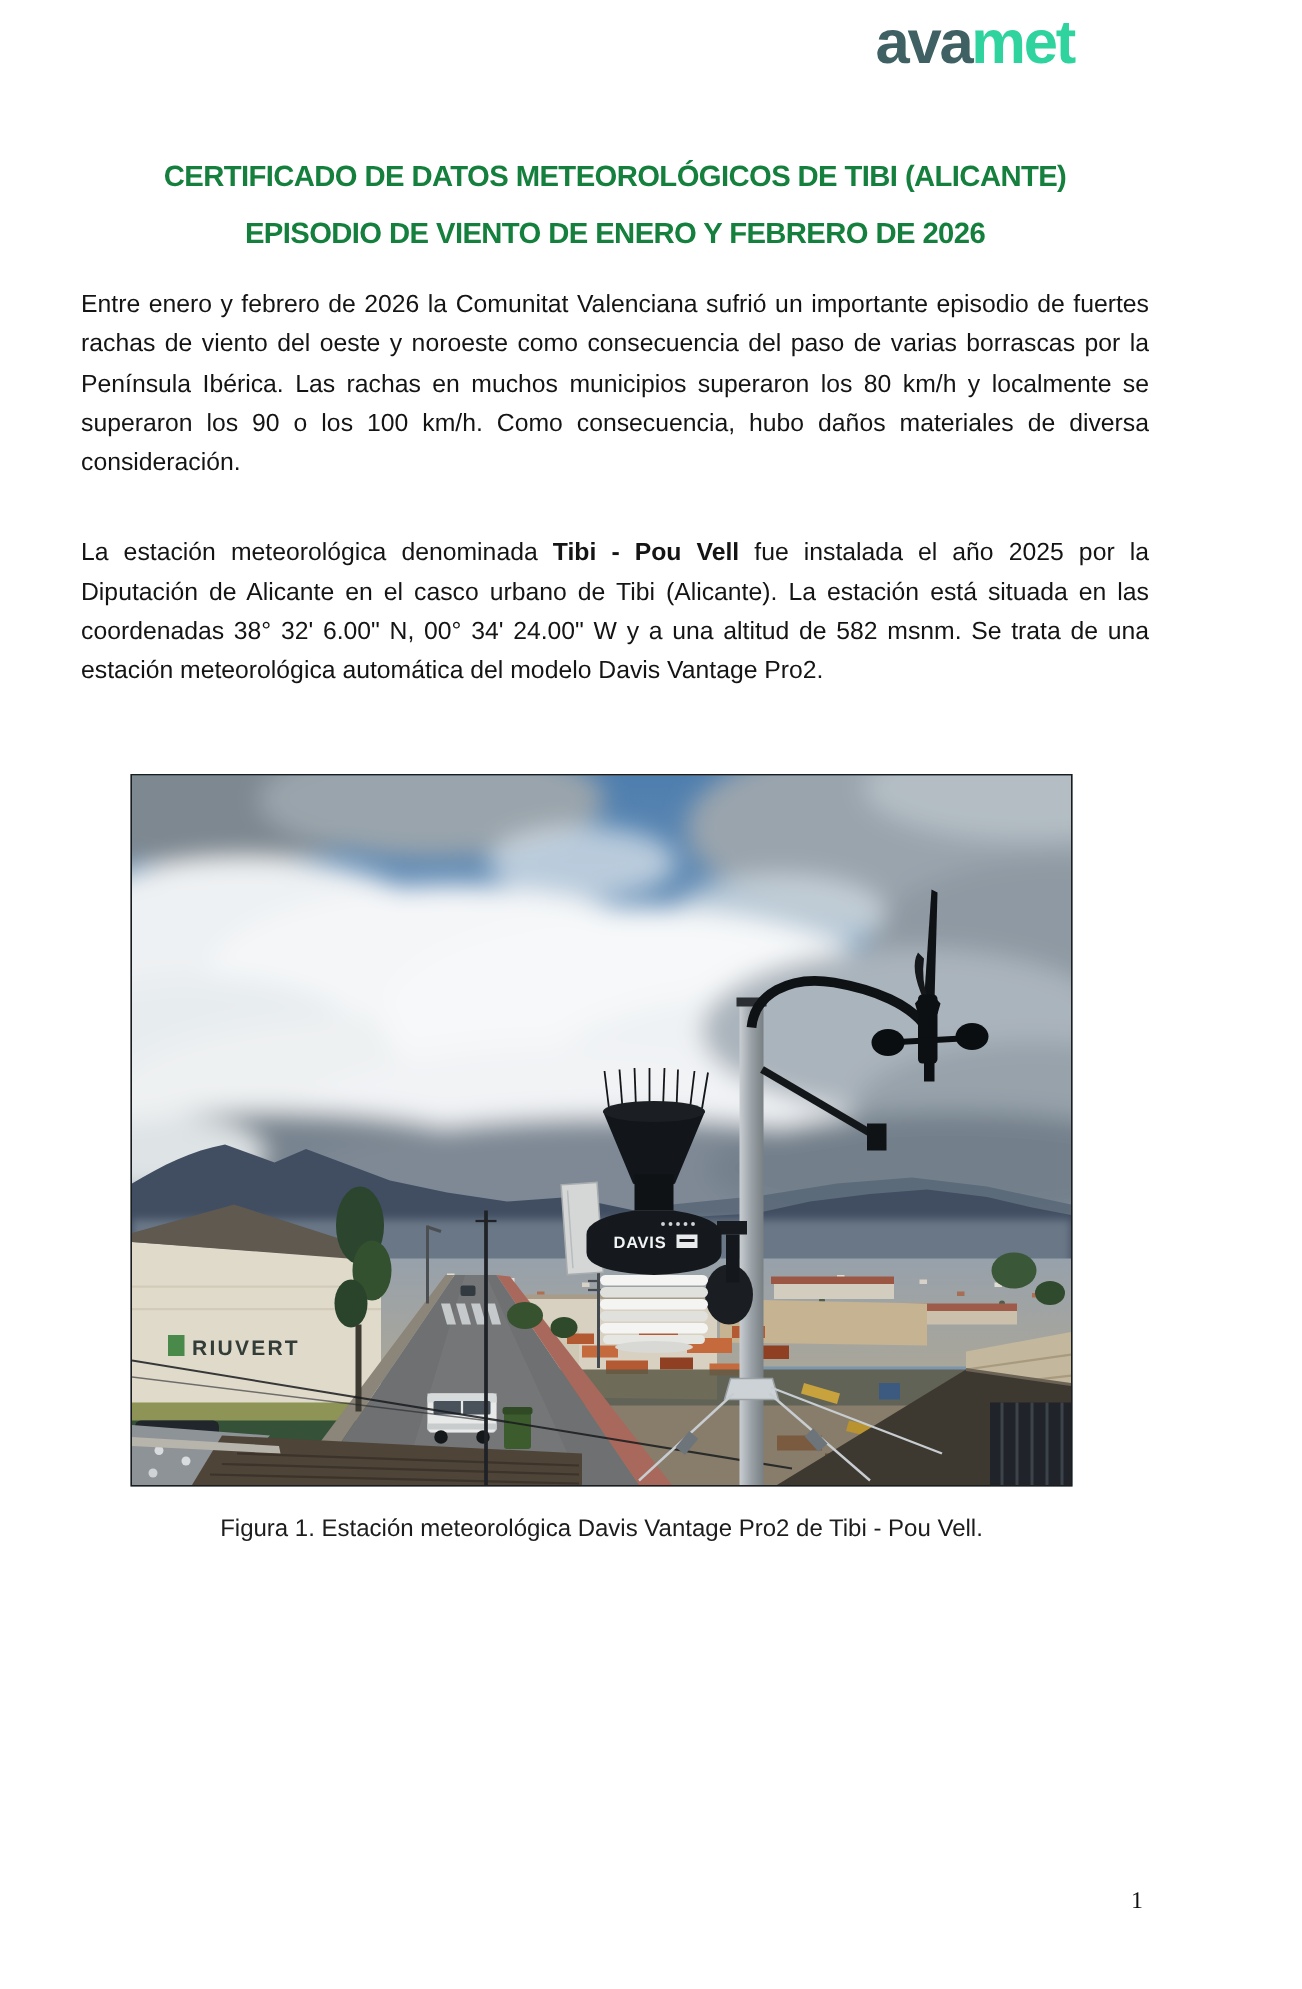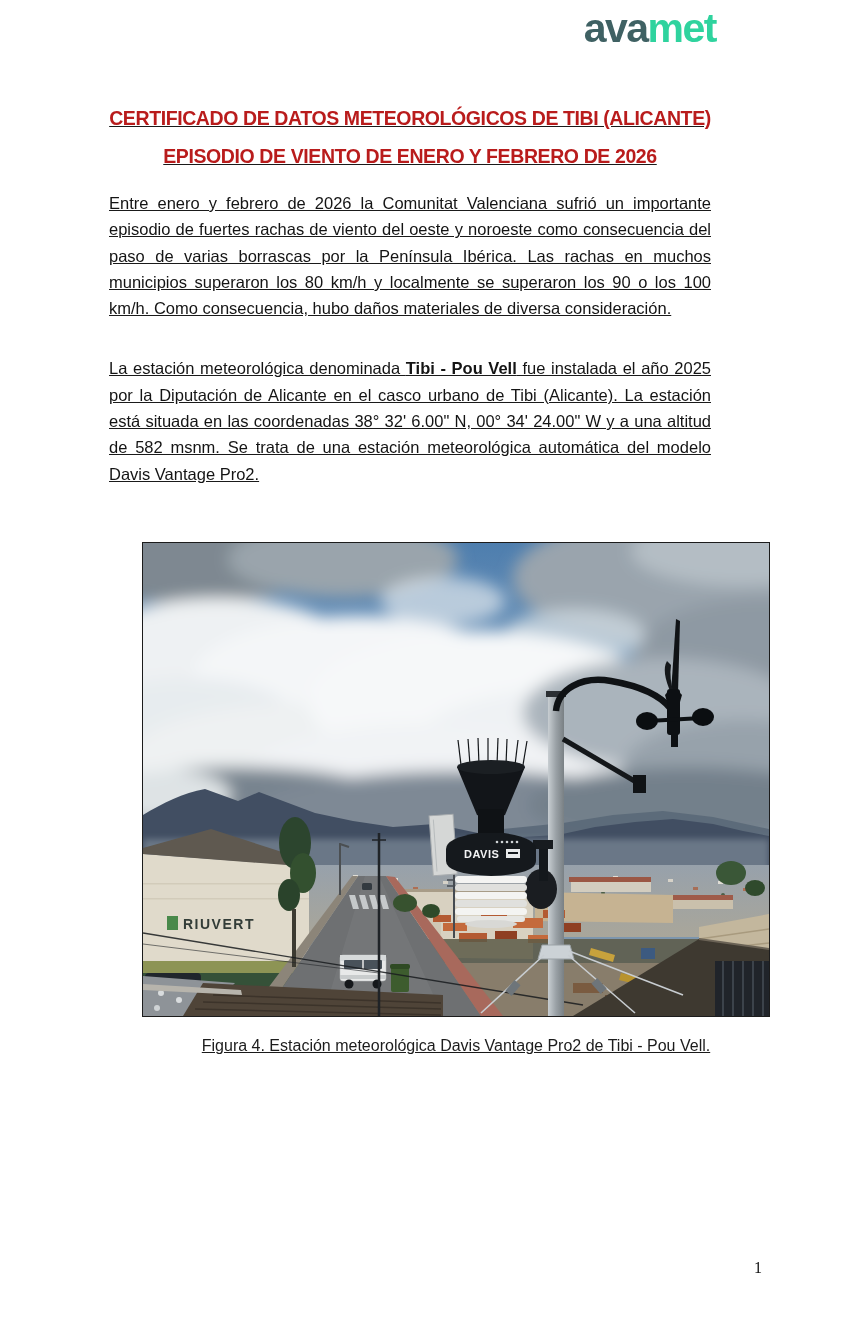--- a/index.html
+++ b/index.html
@@ -3,47 +3,46 @@
 <meta charset="utf-8">
 <style>
   html,body{margin:0;padding:0;background:#ffffff;}
   .page{
     position:relative;
     width:820px;height:1326px;
     background:#ffffff;
     font-family:"Liberation Sans",sans-serif;
     color:#1a1a1a;
     overflow:hidden;
-    text-decoration:underline;
   }
   
   .logo{
     position:absolute;top:8px;right:104px;
     text-align:center;line-height:1;
   }
   .logo .brand{
     font-size:41px;font-weight:bold;letter-spacing:-1.5px;
   }
   .logo .brand .b1{color:#3f6163;}
   .logo .brand .b2{color:#2fd39e;}
   .logo .tagline{
     margin-top:4px;
     font-size:13.5px;font-weight:bold;color:#42595b;
     line-height:16px;letter-spacing:.2px;
   }
   
   .title{
     margin:0;text-align:center;white-space:nowrap;
-    font-size:19.5px;font-weight:bold;color:#b91c1c;
+    font-size:19.5px;font-weight:bold;color:#15803d;
     letter-spacing:-.4px;line-height:24px;
   }
   .title1{margin-top:106px;}
   .title2{margin-top:14px;}
   
-  .content{padding:0 109px;}
+  .content{padding:0 54px;}
   .para{
     margin:0;text-align:justify;
     font-size:16.5px;line-height:26.3px;color:#141414;
   }
   .p1{margin-top:22px;}
   .p2{margin-top:34px;}
   .bold{font-weight:bold;}
   
   .figure{margin:55px 0 0 33px;width:628px;}
   .photo-frame{
@@ -346,18 +345,18 @@
             <path d="M528,150 Q518,128 524,118 L528,122 Q526,136 531,150 Z" fill="#15181b"></path>
             <path d="M522,152 Q530,141 539,152 L537,159 L524,159 Z" fill="#0d1013"></path>
             <rect x="524" y="146" width="13" height="46" rx="3" fill="#0d1013"></rect>
             <line x1="505" y1="178" x2="559" y2="175" stroke="#0d1013" stroke-width="4"></line>
             <ellipse cx="504" cy="178" rx="11" ry="9" fill="#0b0e11"></ellipse>
             <ellipse cx="560" cy="174" rx="11" ry="9" fill="#0b0e11"></ellipse>
             <rect x="528" y="190" width="7" height="14" fill="#0d1013"></rect>
           </g>
         </svg>
       </div>
-      <div class="caption">Figura 4. Estación meteorológica Davis Vantage Pro2 de Tibi - Pou Vell.</div>
+      <div class="caption">Figura 1. Estación meteorológica Davis Vantage Pro2 de Tibi - Pou Vell.</div>
     </div>
   </div>
 
   <div class="page-number">1</div>
 </div>
 
 </body></html>

